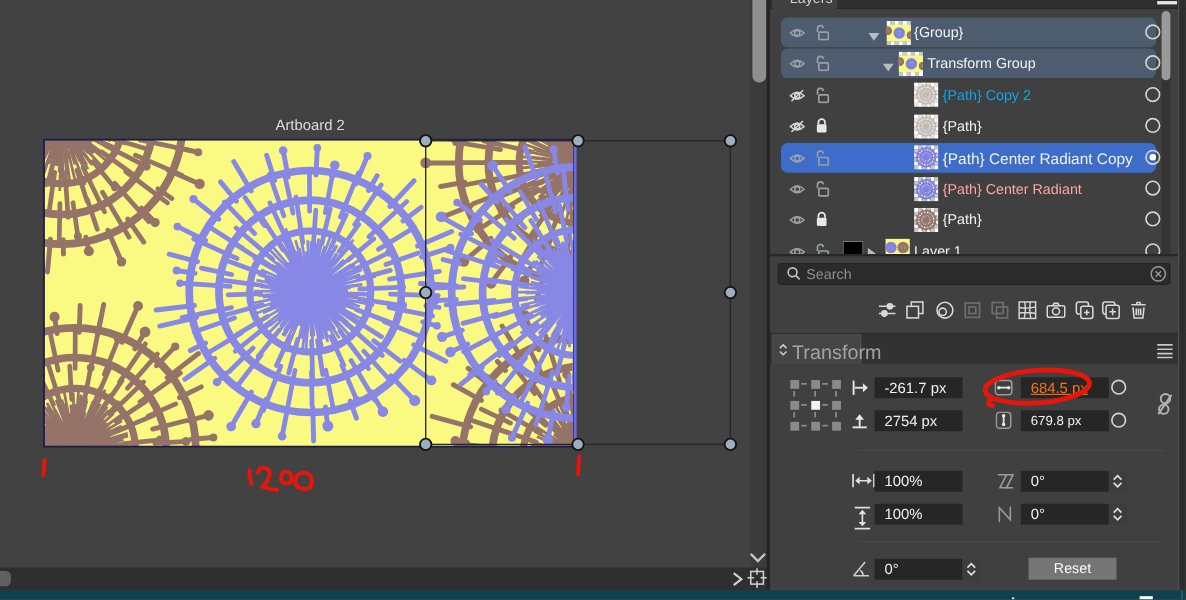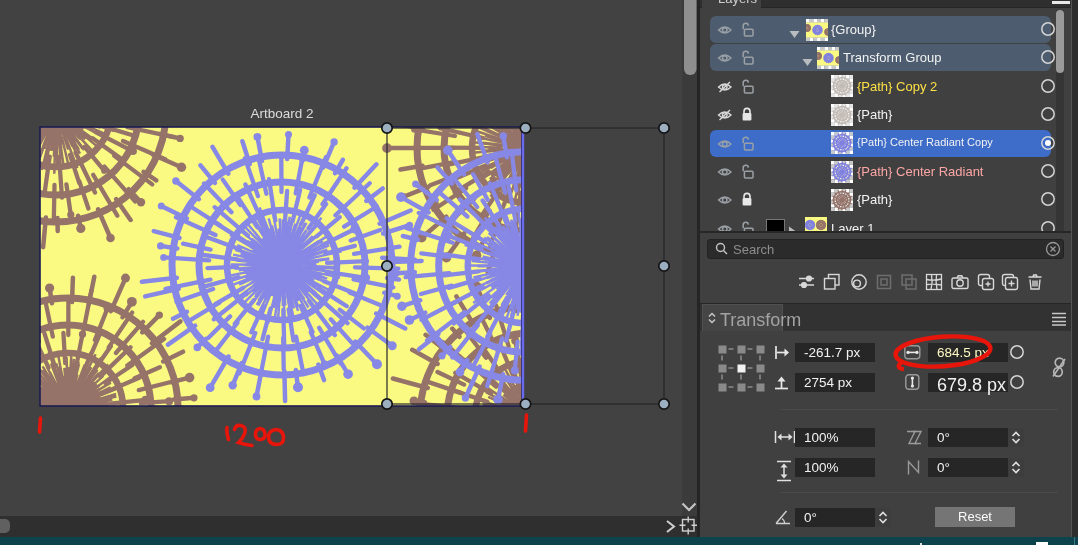--- a/index.html
+++ b/index.html
@@ -465,21 +465,21 @@
               <rect x="11.100000000000001" y="18.5" width="3.7" height="3.7" fill="#ffffff"></rect>
               <rect x="14.8" y="18.5" width="3.7" height="3.7" fill="#c8c8c8"></rect>
               <rect x="18.5" y="18.5" width="3.7" height="3.7" fill="#ffffff"></rect>
               <rect x="0" y="0" width="22" height="22" fill="#ffffff" opacity="0.55"></rect>
               <circle cx="11" cy="11" r="3.0" fill="#c3bcb6"></circle>
               <circle cx="11" cy="11" r="5.5" fill="none" stroke="#c3bcb6" stroke-width="1.6"></circle>
               <circle cx="11" cy="11" r="8.5" fill="none" stroke="#c3bcb6" stroke-width="1.6"></circle>
               <path d="M14.0 11.0L21.5 11.0 M13.8 12.1L20.7 15.0 M13.1 13.1L18.4 18.4 M12.1 13.8L15.0 20.7 M11.0 14.0L11.0 21.5 M9.9 13.8L7.0 20.7 M8.9 13.1L3.6 18.4 M8.2 12.1L1.3 15.0 M8.0 11.0L0.5 11.0 M8.2 9.9L1.3 7.0 M8.9 8.9L3.6 3.6 M9.9 8.2L7.0 1.3 M11.0 8.0L11.0 0.5 M12.1 8.2L15.0 1.3 M13.1 8.9L18.4 3.6 M13.8 9.9L20.7 7.0" stroke="#c3bcb6" stroke-width="1.1" fill="none"></path>
             </svg>
           </div>
-          <div style="position:absolute;left:147px;top:6px;font-size:13px;color:#fde047;white-space:nowrap;">{Path} Copy 2</div>
+          <div style="position:absolute;left:147px;top:6px;font-size:13px;color:#0ea5e9;white-space:nowrap;">{Path} Copy 2</div>
           <div style="position:absolute;left:330px;top:5px;"><svg width="16" height="16" viewBox="0 0 16 16">
               <circle cx="8" cy="8" r="6.2" fill="none" stroke="#d4d4d4" stroke-width="1.5"></circle>
             </svg></div>
         </div>
         <div style="position:absolute;left:10px;top:101.2px;width:341px;height:27px;">
           <div style="position:absolute;left:7px;top:7px;"><svg width="16" height="14" viewBox="0 0 16 14">
               <g stroke="#d8d8d8" fill="none" stroke-width="1.4">
                 <path d="M1.5 7 Q7.75 0.8 14 7 Q7.75 13.2 1.5 7Z"></path>
                 <circle cx="7.75" cy="7" r="2.3"></circle>
                 <path d="M2.5 12 L13 2"></path>
@@ -587,21 +587,21 @@
               <rect x="7.4" y="18.5" width="3.7" height="3.7" fill="#c8c8c8"></rect>
               <rect x="11.100000000000001" y="18.5" width="3.7" height="3.7" fill="#ffffff"></rect>
               <rect x="14.8" y="18.5" width="3.7" height="3.7" fill="#c8c8c8"></rect>
               <rect x="18.5" y="18.5" width="3.7" height="3.7" fill="#ffffff"></rect>
               <circle cx="11" cy="11" r="3.0" fill="#8080e0"></circle>
               <circle cx="11" cy="11" r="5.5" fill="none" stroke="#8080e0" stroke-width="1.6"></circle>
               <circle cx="11" cy="11" r="8.5" fill="none" stroke="#8080e0" stroke-width="1.6"></circle>
               <path d="M14.0 11.0L21.5 11.0 M13.8 12.1L20.7 15.0 M13.1 13.1L18.4 18.4 M12.1 13.8L15.0 20.7 M11.0 14.0L11.0 21.5 M9.9 13.8L7.0 20.7 M8.9 13.1L3.6 18.4 M8.2 12.1L1.3 15.0 M8.0 11.0L0.5 11.0 M8.2 9.9L1.3 7.0 M8.9 8.9L3.6 3.6 M9.9 8.2L7.0 1.3 M11.0 8.0L11.0 0.5 M12.1 8.2L15.0 1.3 M13.1 8.9L18.4 3.6 M13.8 9.9L20.7 7.0" stroke="#8080e0" stroke-width="1.1" fill="none"></path>
             </svg>
           </div>
-          <div style="position:absolute;left:147px;top:6px;font-size:11px;color:#f2f2f2;white-space:nowrap;">{Path} Center Radiant Copy</div>
+          <div style="position:absolute;left:147px;top:6px;font-size:14px;color:#f2f2f2;white-space:nowrap;">{Path} Center Radiant Copy</div>
           <div style="position:absolute;left:330px;top:5px;"><svg width="16" height="16" viewBox="0 0 16 16">
               <circle cx="8" cy="8" r="6.2" fill="none" stroke="#d4d4d4" stroke-width="1.5"></circle>
               <circle cx="8" cy="8" r="3" fill="#ffffff"></circle>
             </svg></div>
         </div>
         <div style="position:absolute;left:10px;top:158.0px;width:341px;height:27px;">
           <div style="position:absolute;left:7px;top:7px;"><svg width="16" height="14" viewBox="0 0 16 14">
               <g stroke="#9aa0a6" fill="none" stroke-width="1.4">
                 <path d="M1.5 7 Q7.75 0.8 14 7 Q7.75 13.2 1.5 7Z"></path>
                 <circle cx="7.75" cy="7" r="2.3"></circle>
@@ -916,25 +916,25 @@
       </svg>
       <svg width="15" height="16" viewBox="0 0 15 16" style="position:absolute;left:205px;top:374px">
         <rect x="0.8" y="0.8" width="13" height="14.5" rx="3" fill="none" stroke="#9a9a9a" stroke-width="1.4"></rect>
         <path d="M7.4 4 v8" stroke="#e8e8e8" stroke-width="1.6"></path>
         <circle cx="7.4" cy="4" r="1.6" fill="#e8e8e8"></circle>
         <circle cx="7.4" cy="12" r="1.6" fill="#e8e8e8"></circle>
       </svg>
       <div style="position:absolute;left:95px;top:342.5px;width:80px;height:19px;background:#262626;"></div>
       <div style="position:absolute;left:104px;top:344.5px;font-size:13.5px;color:#f2f2f2;">-261.7 px</div>
       <div style="position:absolute;left:228px;top:342.5px;width:80px;height:19px;background:#262626;"></div>
-      <div style="position:absolute;left:237px;top:344.5px;font-size:13.5px;color:#fef9c3;">684.5 px</div>
+      <div style="position:absolute;left:237px;top:344.5px;font-size:13.5px;color:#f97316;text-decoration:underline;">684.5 px</div>
       <div style="position:absolute;left:95px;top:372.5px;width:80px;height:19px;background:#262626;"></div>
       <div style="position:absolute;left:104px;top:374.5px;font-size:13.5px;color:#f2f2f2;">2754 px</div>
       <div style="position:absolute;left:228px;top:372.5px;width:80px;height:19px;background:#262626;"></div>
-      <div style="position:absolute;left:237px;top:374.5px;font-size:18px;color:#f2f2f2;">679.8 px</div>
+      <div style="position:absolute;left:237px;top:374.5px;font-size:12px;color:#f2f2f2;">679.8 px</div>
       <div style="position:absolute;left:309px;top:344px;"><svg width="16" height="16" viewBox="0 0 16 16">
           <circle cx="8" cy="8" r="6.2" fill="none" stroke="#d4d4d4" stroke-width="1.5"></circle>
         </svg></div>
       <div style="position:absolute;left:309px;top:374px;"><svg width="16" height="16" viewBox="0 0 16 16">
           <circle cx="8" cy="8" r="6.2" fill="none" stroke="#d4d4d4" stroke-width="1.5"></circle>
         </svg></div>
       <svg width="22" height="24" viewBox="0 0 22 24" style="position:absolute;left:348px;top:356px">
         <g stroke="#b5b5b5" stroke-width="1.7" fill="none">
           <circle cx="11.5" cy="6.5" r="4.3"></circle>
           <circle cx="10" cy="16" r="4.3"></circle>

